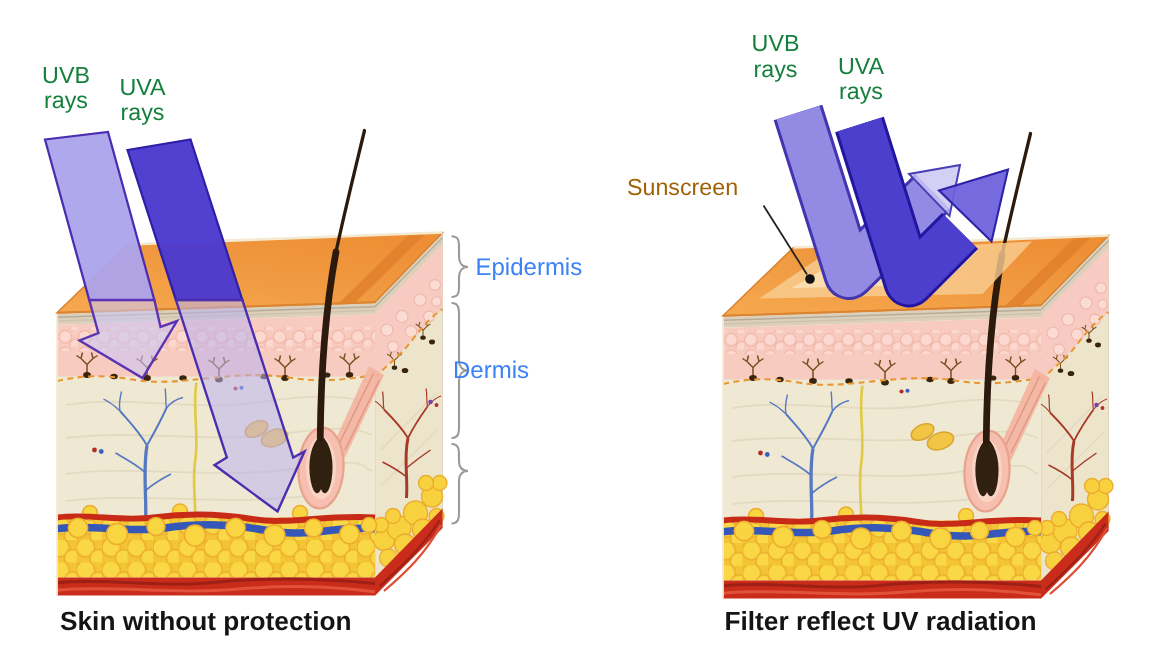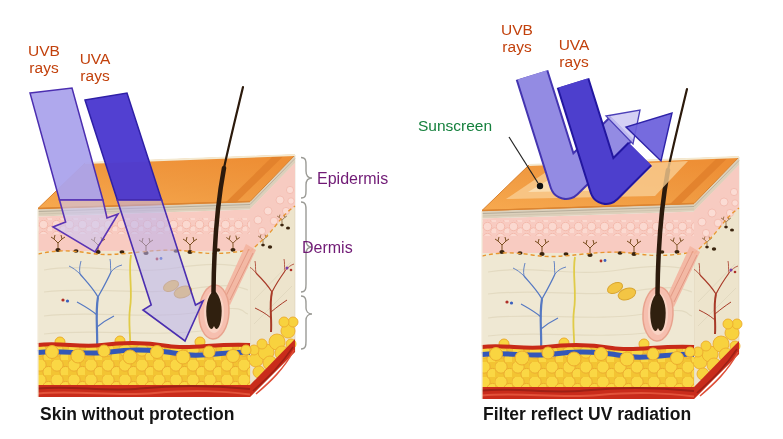--- a/index.html
+++ b/index.html
@@ -3,25 +3,25 @@
 <meta charset="utf-8">
 <style>
   html,body{margin:0;padding:0;background:#fff;}
   .stage{
     position:relative;width:783px;height:439px;background:#ffffff;overflow:hidden;
     font-family:"Liberation Sans","DejaVu Sans",sans-serif;color:#1a1a1a;
   }
   .stage svg{position:absolute;left:0;top:0;}
   .lbl{
     position:absolute;font-size:15.5px;line-height:16.5px;text-align:center;
-    white-space:pre-line;color:#c2410c;
+    white-space:pre-line;color:#15803d;
   }
-  .side-lbl{position:absolute;font-size:16px;line-height:17px;color:#701a75;white-space:nowrap;}
+  .side-lbl{position:absolute;font-size:16px;line-height:17px;color:#3b82f6;white-space:nowrap;}
   .caption{position:absolute;font-size:17.5px;font-weight:700;color:#141414;white-space:nowrap;}
-  .sunscreen{position:absolute;font-size:15.5px;color:#15803d;white-space:nowrap;}
+  .sunscreen{position:absolute;font-size:15.5px;color:#a16207;white-space:nowrap;}
 </style>
 </head>
 <body>
 
 <div class="stage">
 
 <svg width="783" height="439" viewBox="0 0 783 439">
   <defs>
     <linearGradient id="tg" x1="0" y1="1" x2="0.7" y2="0">
       <stop offset="0" stop-color="#f7a94f"></stop>

